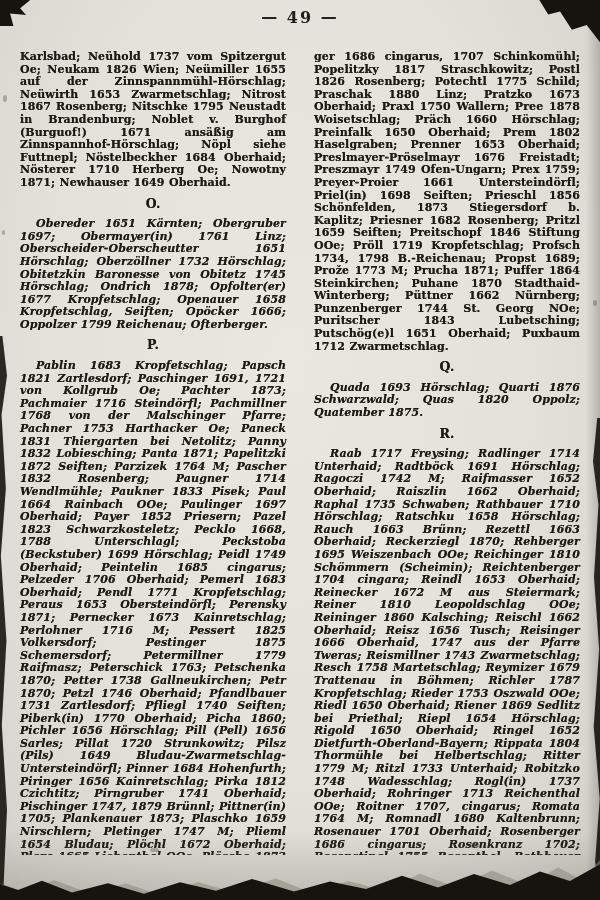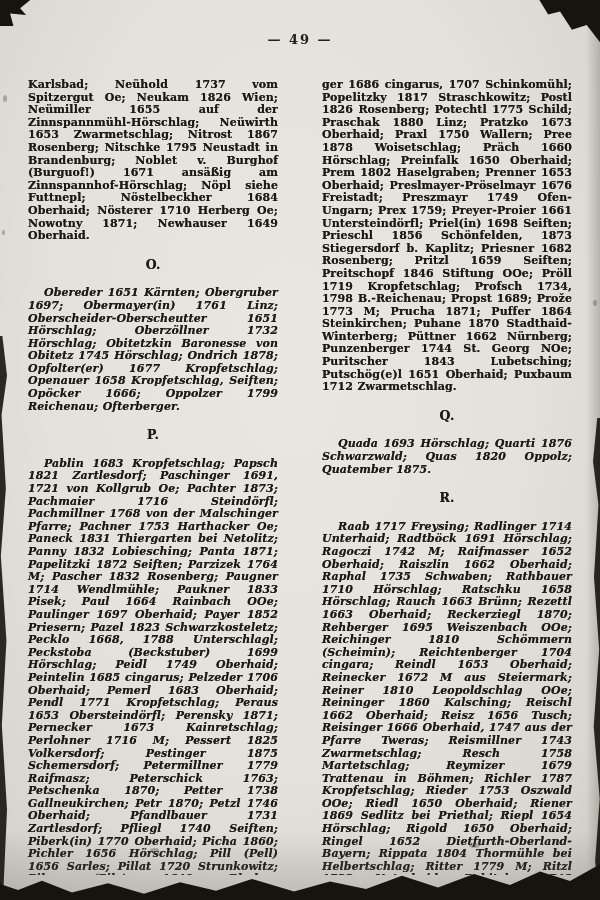--- a/index.html
+++ b/index.html
@@ -10,23 +10,23 @@
     font-family: "DejaVu Serif", "Liberation Serif", serif;
   }
   .scan-page {
     position: relative;
     width: 600px; height: 900px;
     background:
       radial-gradient(ellipse at 48% 40%, #e9e7e0 0%, #e3e1da 55%, #d8d6cf 85%, #ccc9c1 100%);
     overflow: hidden;
   }
   .page-number {
-    margin-top: 32px;
+    margin-top: 8px;
     text-align: center;
-    font-size: 13px;
+    font-size: 16px;
     font-weight: 700;
     letter-spacing: 2px;
     color: #22201a;
   }
   .columns {
     display: flex;
     justify-content: space-between;
     padding: 16px 12px 0 12px;
     gap: 12px;
   }
@@ -36,21 +36,21 @@
     overflow: hidden;
     text-align: justify;
     font-size: 11px;
     font-weight: 700;
     line-height: 12.6px;
     letter-spacing: 0.1px;
     word-spacing: 0.5px;
     color: #1c1a13;
     text-shadow: 0 0 0.5px rgba(28,26,19,0.75);
   }
-  .para { margin: 16px; }
+  .para { margin: 8px; }
   .para.indent { text-indent: 16px; font-style: italic; }
   .section-heading {
     text-align: center;
     font-size: 12.5px;
     font-weight: 700;
     margin: 8px 0 5px 0;
     text-indent: 0;
     color: #1c1a13;
   }
   

